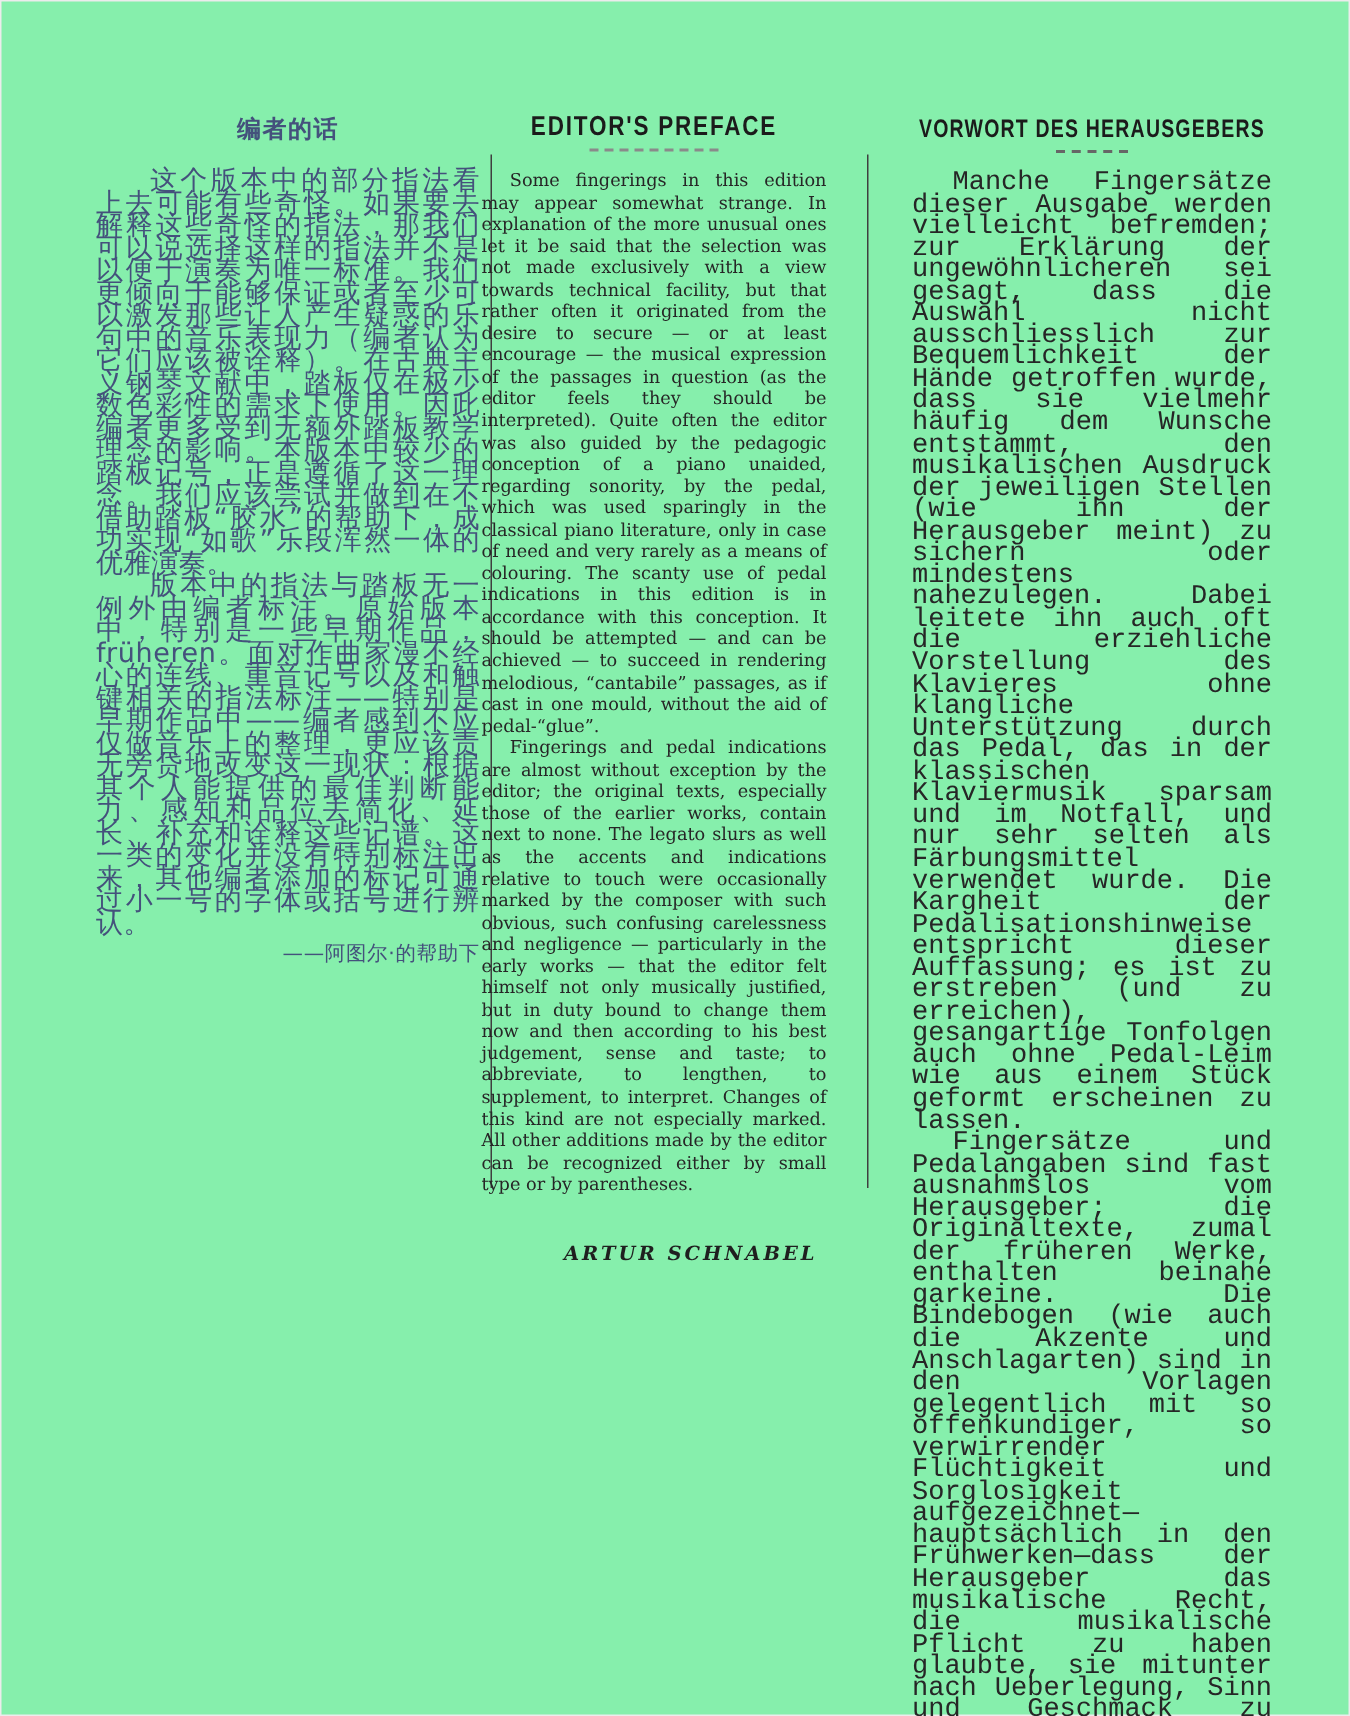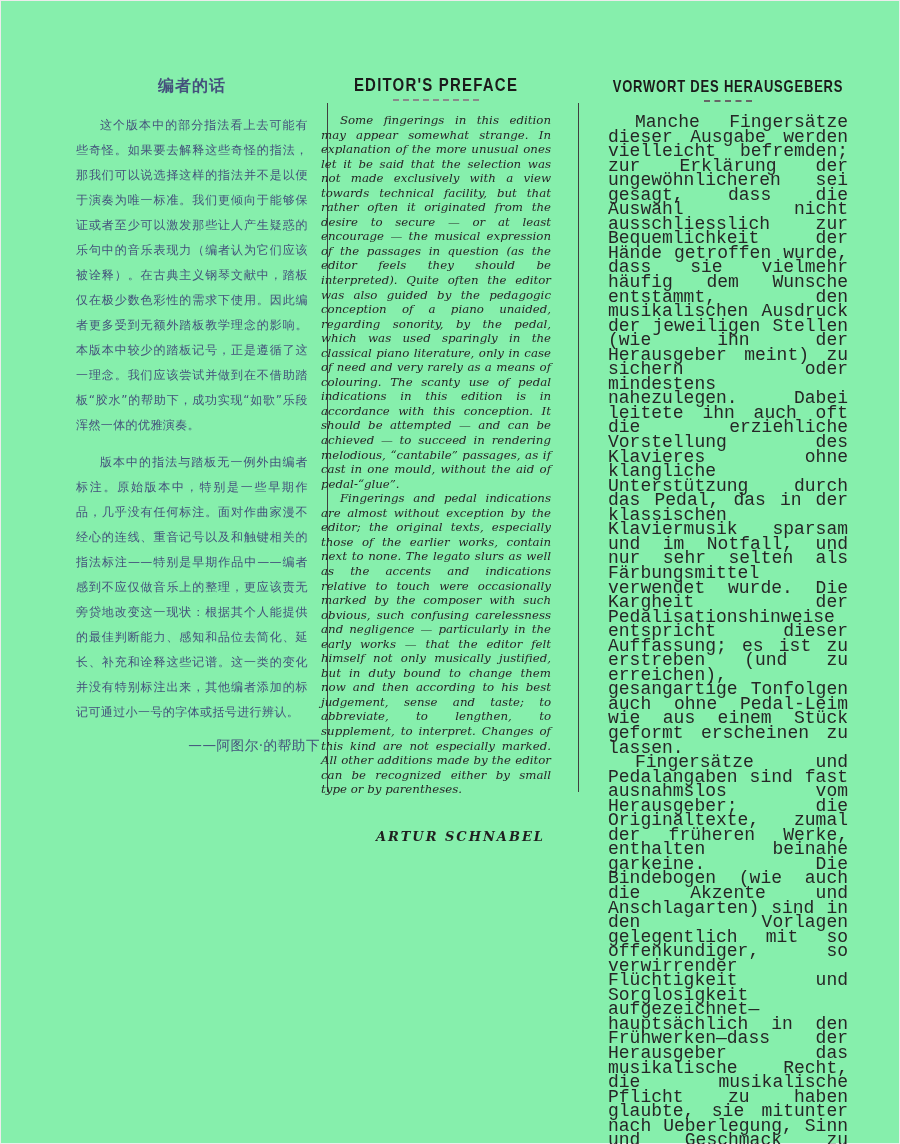--- a/index.html
+++ b/index.html
@@ -32,24 +32,24 @@
   }
   .zh-title {
     margin: 0 0 16px 0;
     text-align: center;
     font-family: "DejaVu Sans", sans-serif;
     font-weight: bold;
     font-size: 16px;
     letter-spacing: 1px;
   }
   .zh-body p {
-    margin: 12px;
+    margin: 0;
     font-family: "DejaVu Sans", sans-serif;
-    font-size: 12px;
-    line-height: 25px;
+    font-size: 18px;
+    line-height: 15px;
     text-align: justify;
     text-justify: inter-ideograph;
     text-indent: 2em;
     letter-spacing: 0.4px;
   }
   .zh-sig {
     margin-top: 4px;
     text-align: right;
     font-family: "DejaVu Sans", sans-serif;
     font-size: 13.6px;
@@ -74,21 +74,20 @@
     color: #1b1b1b;
   }
   .en-underline {
     width: 86px; height: 0;
     border-top: 2px dashed #8a8a8a;
     margin: 8px auto 12px auto;
   }
   .en-body p {
     margin: 0;
     font-family: "DejaVu Serif", serif;
-    font-style: italic;
     font-size: 11.8px;
     line-height: 14.55px;
     text-align: justify;
     text-indent: 1.6em;
   }
   .en-sig {
     margin-top: 32px;
     text-align: right;
     padding-right: 6px;
     font-family: "DejaVu Serif", serif;
@@ -141,21 +140,21 @@
 </style>
 </head>
 <body>
 
 <div class="page">
 
   <section class="col-zh">
     <h2 class="zh-title">编者的话</h2>
     <div class="zh-body">
       <p>这个版本中的部分指法看上去可能有些奇怪。如果要去解释这些奇怪的指法，那我们可以说选择这样的指法并不是以便于演奏为唯一标准。我们更倾向于能够保证或者至少可以激发那些让人产生疑惑的乐句中的音乐表现力（编者认为它们应该被诠释）。在古典主义钢琴文献中，踏板仅在极少数色彩性的需求下使用。因此编者更多受到无额外踏板教学理念的影响。本版本中较少的踏板记号，正是遵循了这一理念。我们应该尝试并做到在不借助踏板“胶水”的帮助下，成功实现“如歌”乐段浑然一体的优雅演奏。</p>
-      <p>版本中的指法与踏板无一例外由编者标注。原始版本中，特别是一些早期作品，几乎没有任何标注。面对作曲家漫不经心的连线、重音记号以及和触键相关的指法标注——特别是早期作品中——编者感到不应仅做音乐上的整理，更应该责无旁贷地改变这一现状：根据其个人能提供的最佳判断能力、感知和品位去简化、延长、补充和诠释这些记谱。这一类的变化并没有特别标注出来，其他编者添加的标记可通过小一号的字体或括号进行辨认。</p>
+      <p>版本中的指法与踏板无一例外由编者标注。原始版本中，特别是一些早期作品，früheren。面对作曲家漫不经心的连线、重音记号以及和触键相关的指法标注——特别是早期作品中——编者感到不应仅做音乐上的整理，更应该责无旁贷地改变这一现状：根据其个人能提供的最佳判断能力、感知和品位去简化、延长、补充和诠释这些记谱。这一类的变化并没有特别标注出来，其他编者添加的标记可通过小一号的字体或括号进行辨认。</p>
     </div>
     <div class="zh-sig">——阿图尔·的帮助下</div>
   </section>
 
   <div class="rule rule-left"></div>
 
   <section class="col-en">
     <h1 class="en-title">EDITOR'S PREFACE</h1>
     <div class="en-underline"></div>
     <div class="en-body">

